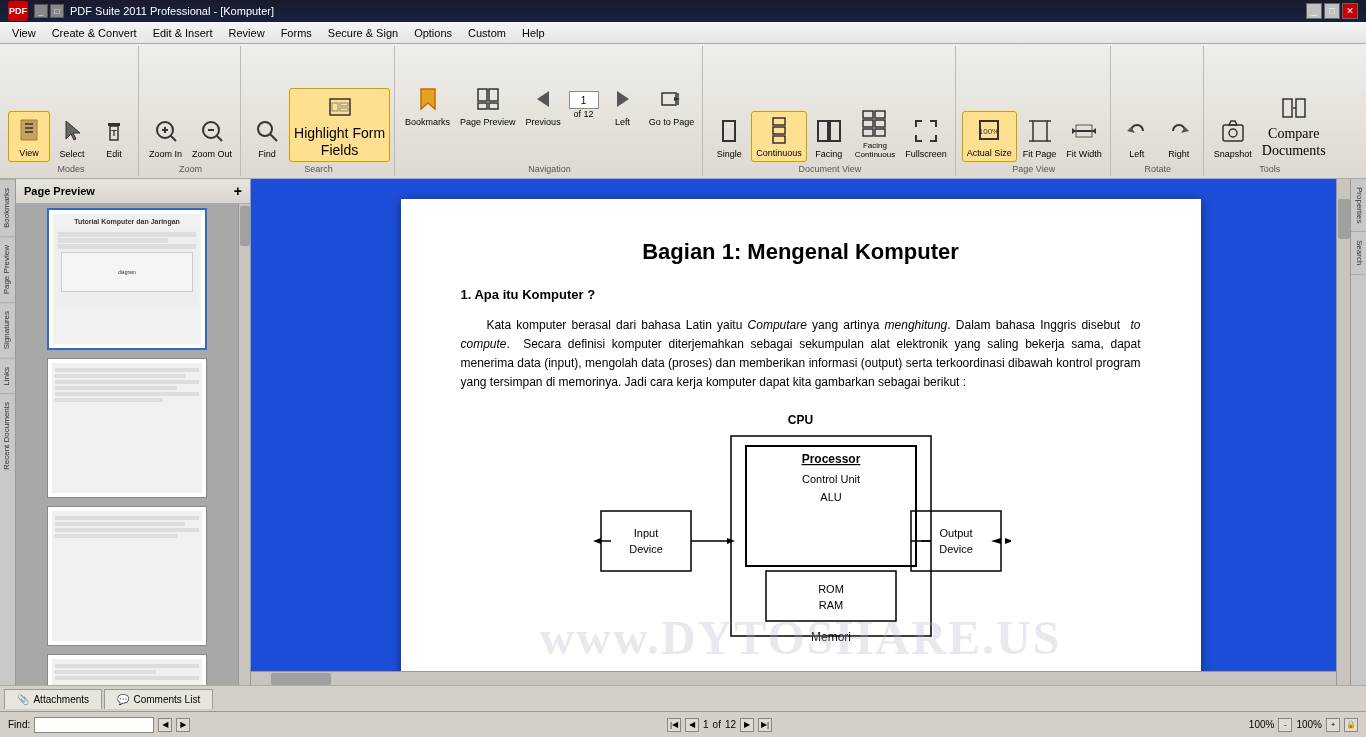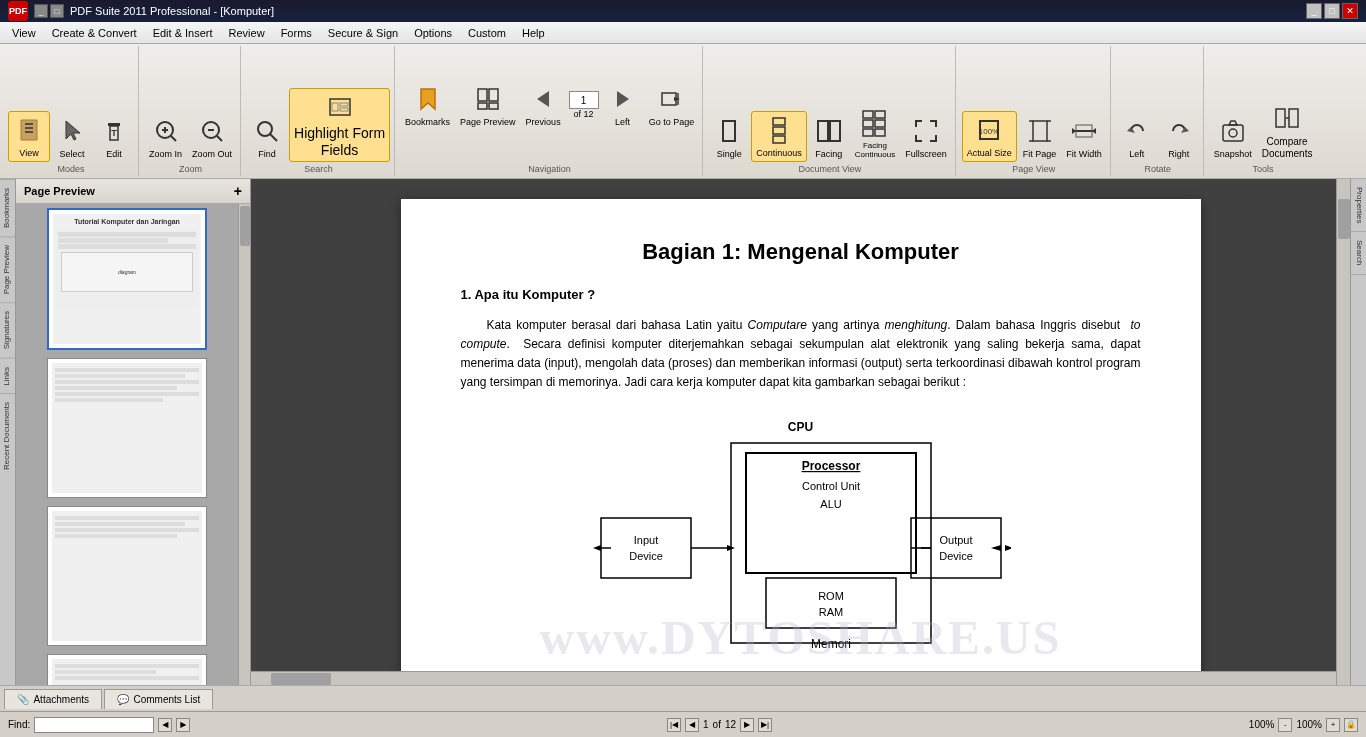--- a/index.html
+++ b/index.html
@@ -183,21 +183,21 @@
       overflow: hidden;
       font-size: 6px;
       color: #333;
       padding: 3px;
       line-height: 1.3;
     }
 
     
     #doc-area {
       flex: 1;
-      background: #404040;
+      background: #1d4ed8;
       overflow: auto;
       position: relative;
     }
     #doc-page {
       background: #fff;
       width: 800px;
       min-height: 1000px;
       margin: 20px auto;
       padding: 40px 60px;
       box-shadow: 0 2px 10px rgba(0,0,0,0.4);
@@ -205,21 +205,21 @@
     }
     #doc-page h1 {
       font-size: 22px;
       text-align: center;
       margin-bottom: 20px;
     }
     #doc-page p { font-size: 12px; line-height: 1.6; text-align: justify; margin-bottom: 16px; }
     .diagram-container {
       display: flex;
       justify-content: center;
-      margin: 27px 0;
+      margin: 20px 0;
     }
 
     
     #right-tabs {
       width: 16px;
       background: #c8c8c8;
       display: flex;
       flex-direction: column;
       align-items: center;
       border-left: 1px solid #999;
@@ -607,21 +607,21 @@
         <div class="label">Snapshot</div>
       </div>
       <div class="tb-btn">
         <div class="icon">
           <svg width="28" height="28" viewBox="0 0 28 28">
               <rect x="3" y="5" width="9" height="18" fill="none" stroke="#333" stroke-width="1.5"></rect>
               <rect x="16" y="5" width="9" height="18" fill="none" stroke="#333" stroke-width="1.5"></rect>
               <line x1="13" y1="14" x2="16" y2="14" stroke="#333" stroke-width="1.5"></line>
             </svg>
         </div>
-        <div class="label" style="font-size:10px;">Compare<br>Documents</div>
+        <div class="label" style="font-size:14px;font-family:Liberation Serif, serif;">Compare<br>Documents</div>
       </div>
     </div>
     <div class="toolbar-group-label">Tools</div>
   </div>
 </div>
 
 <div id="main">
 
   <div id="left-tabs">
     <div class="left-tab">Bookmarks</div>

